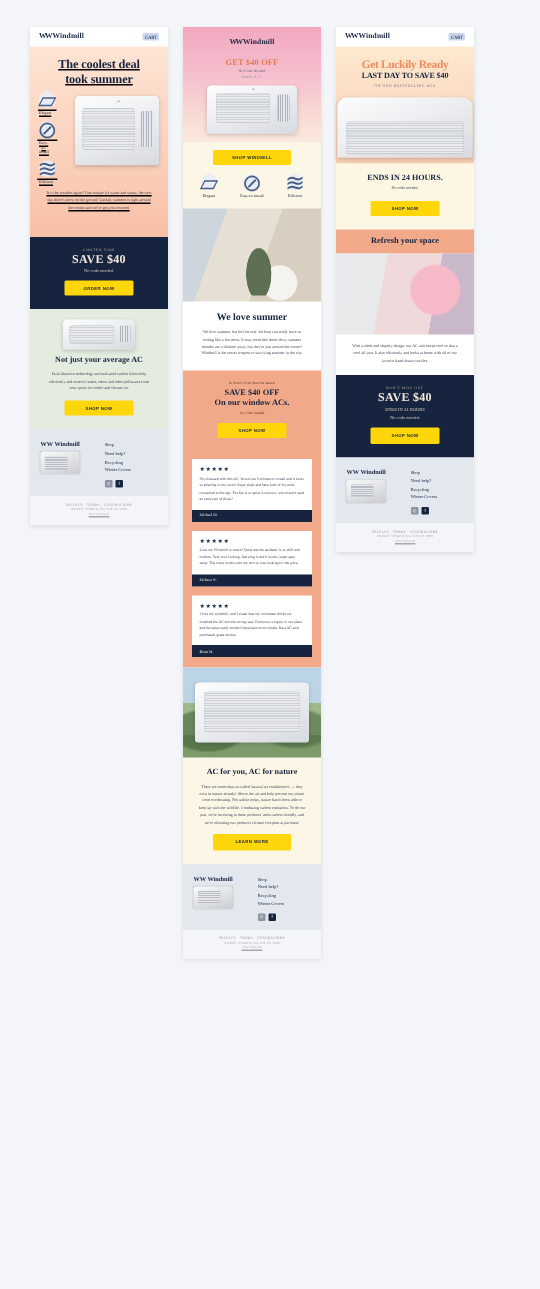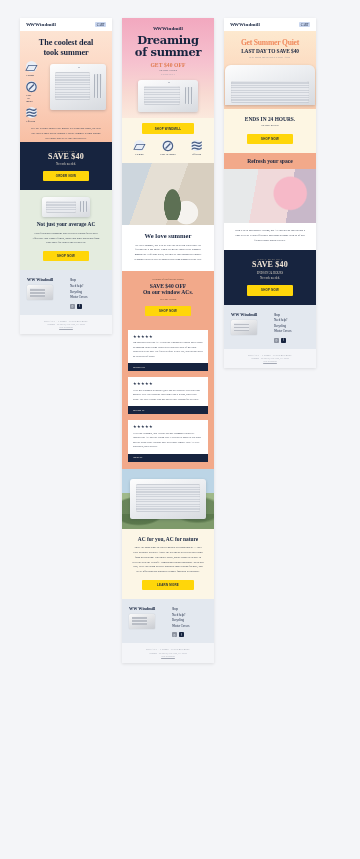--- a/index.html
+++ b/index.html
@@ -33,21 +33,21 @@
 
   .btn {
     display:block; margin:5px auto 0; background:#ffd60a; color:#17243f;
     font-size:2.9px; font-weight:700; letter-spacing:.25px; text-align:center;
     padding:3.2px 0; width:58%; border:0; border-radius:1px; font-family:"Liberation Sans",sans-serif;
     text-transform:uppercase; cursor:pointer;
   }
   .btn.wide { width:66%; }
 
   
-  .hero-peach { background:linear-gradient(180deg,#fde4d3 0%,#fbd0bb 60%,#f8bfa4 100%); padding:7px 6px 0; }
+  .hero-peach { background:linear-gradient(180deg,#fde4d3 0%,#fbd0bb 60%,#f8bfa4 100%); padding:7px 6px 16px;text-decoration:underline; }
   .hero-pink  { background:linear-gradient(180deg,#f2a8bf 0%,#f6c2cf 45%,#f8d9d2 75%,#fbe9dd 100%); padding:8px 6px 6px; }
   .hero-sun   { background:linear-gradient(180deg,#fde9cf 0%,#fcdcc2 45%,#f8cdb0 100%); padding:7px 6px 4px; }
 
   .script {
     font-family:"DejaVu Serif", serif; font-size:11.5px; line-height:1.02;
     color:#17243f; text-align:center; font-weight:700; letter-spacing:-.3px;
   }
   .script .l2 { display:block; }
 
   .gs-title { font-size:7.6px; color:#f08a5d; text-align:center; font-weight:700; letter-spacing:-.2px;}
@@ -255,24 +255,20 @@
   </div>
 
   <div class="col c2">
     <div class="email">
 
       <div class="hero-pink">
         <div class="logo hcenter" style="justify-content:center;margin-bottom:4px;">
           <span class="mark">WW</span>
           <span>Windmill</span>
         </div>
-        <div class="script">
-          <span>Dreaming</span>
-          <span class="l2">of summer</span>
-        </div>
         <div class="sp4"></div>
         <div class="offer">GET $40 OFF</div>
         <div class="offer-sub">No Code Needed</div>
         <div class="offer-code">ENDS 8/31</div>
         <div class="sp4"></div>
         <div class="ac ac-mid">
           <div class="led"></div>
           <div class="grille"></div>
           <div class="vent"></div>
         </div>
@@ -380,21 +376,21 @@
         <div class="logo">
           <span class="mark">WW</span>
           <span>Windmill</span>
         </div>
         <div class="cartbox">
           <span>CART</span>
         </div>
       </div>
 
       <div class="hero-sun">
-        <div class="gs-title">Get Summer Quiet</div>
+        <div class="gs-title">Get Luckily Ready</div>
         <div class="gs-sub">LAST DAY TO SAVE $40</div>
         <div class="gs-sub2">ON OUR BESTSELLING ACs</div>
         <div style="height:6px;"></div>
         <div class="ac" style="width:112%;margin-left:-6%;height:40px;border-radius:6px 6px 0 0;">
           <div class="grille" style="left:6%;width:88%;top:40%;height:56%;"></div>
         </div>
       </div>
 
       <div class="cream">
         <div class="h3">ENDS IN 24 HOURS.</div>

